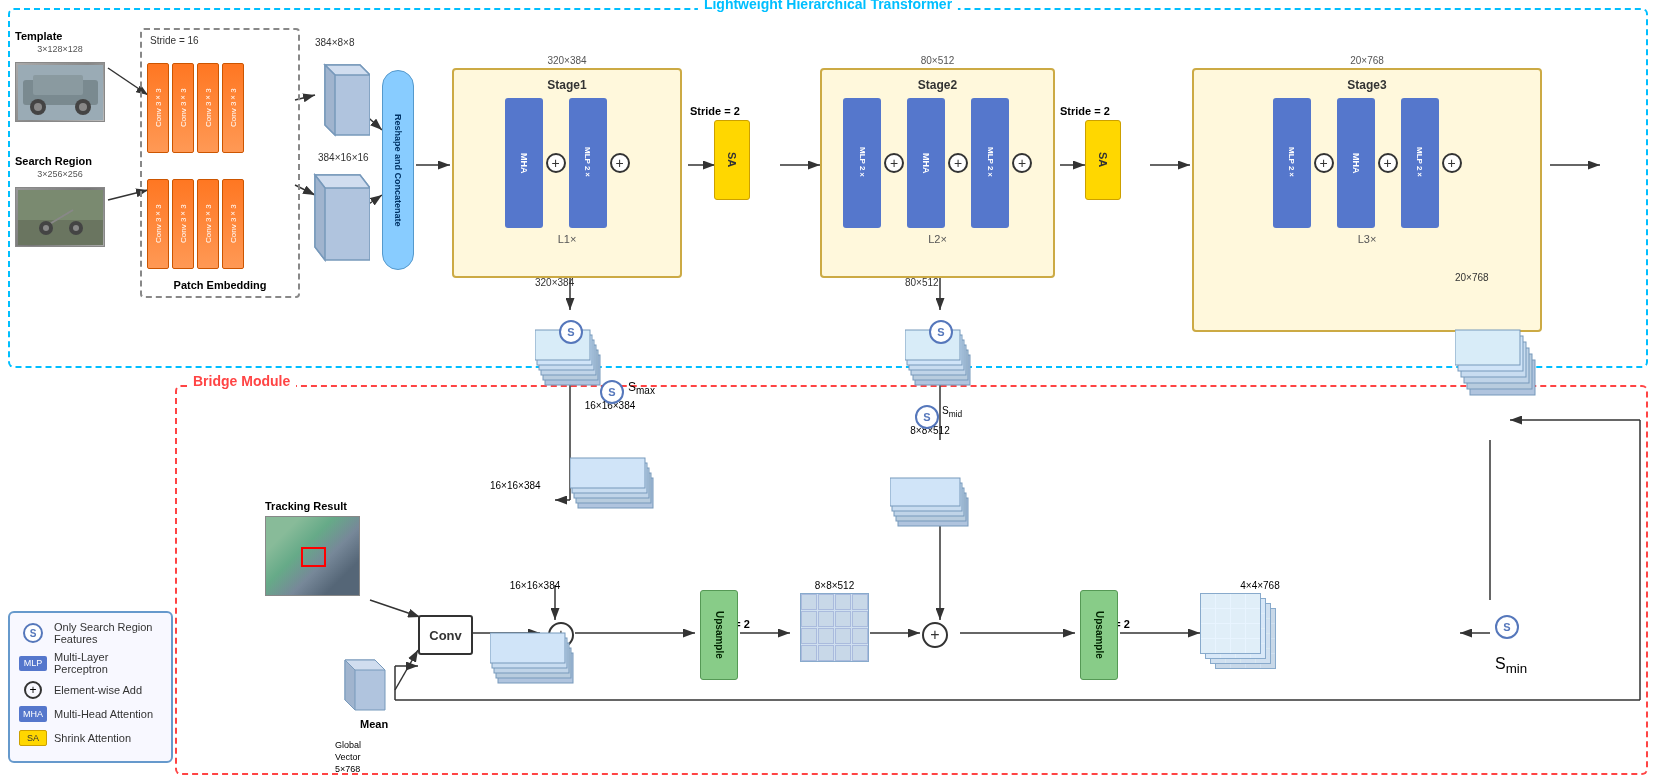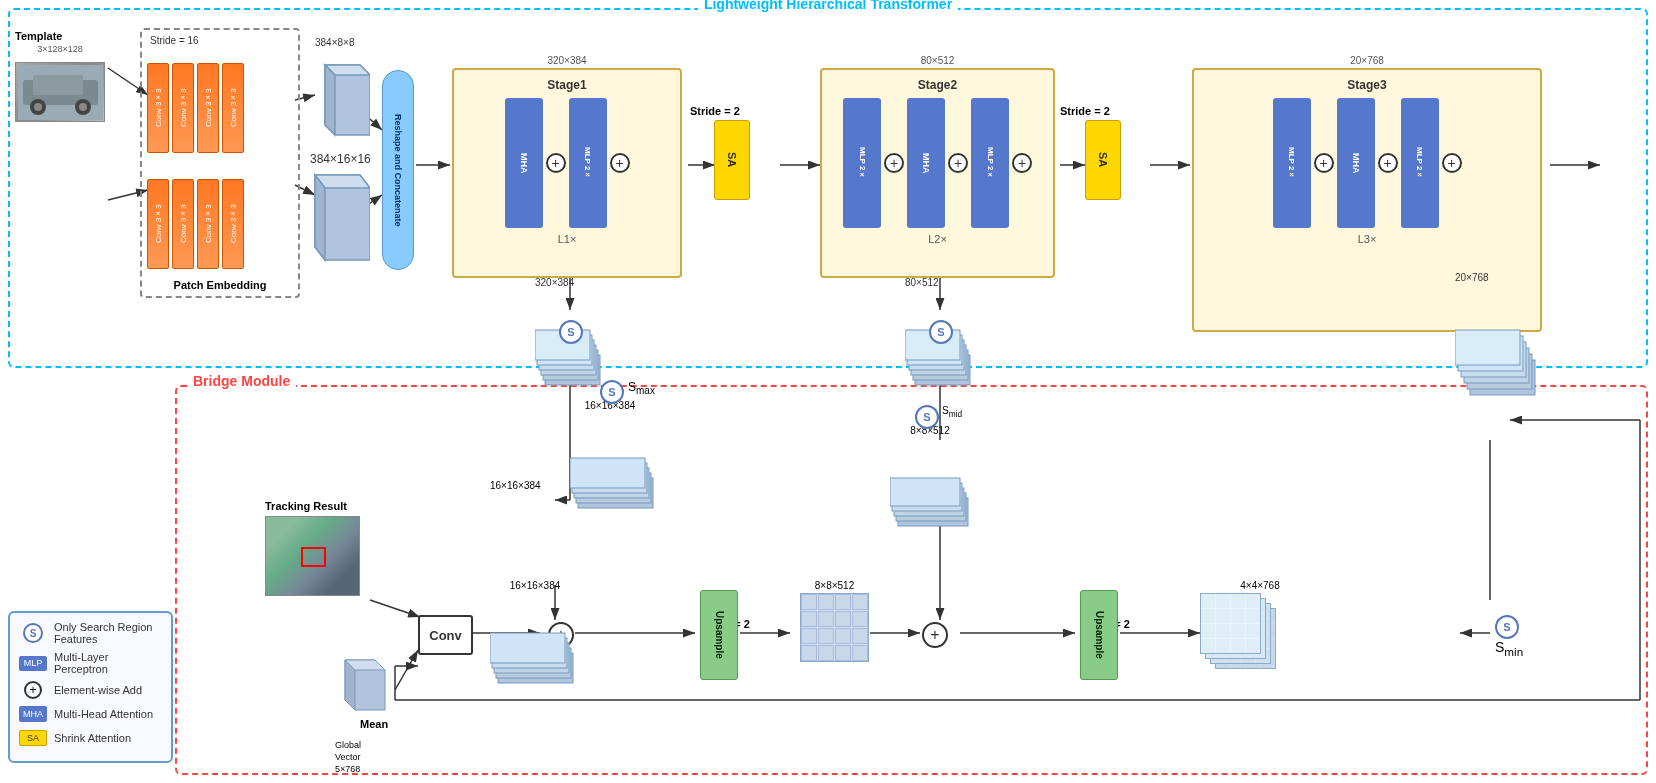--- a/index.html
+++ b/index.html
@@ -437,20 +437,36 @@
         <rect x="5" y="15" width="75" height="25" fill="#7a8a90" rx="3"></rect>
         <rect x="15" y="10" width="50" height="20" fill="#8a9aa0" rx="2"></rect>
         <circle cx="20" cy="42" r="8" fill="#444"></circle>
         <circle cx="20" cy="42" r="4" fill="#888"></circle>
         <circle cx="65" cy="42" r="8" fill="#444"></circle>
         <circle cx="65" cy="42" r="4" fill="#888"></circle>
       </svg>
     </div>
   </div>
 
+  <div style="position:absolute; top:155px; left:15px;">
+    <div class="image-label">Search Region</div>
+    <div class="image-sublabel">3×256×256</div>
+    <div class="image-box bike">
+      <svg width="85" height="55" viewBox="0 0 85 55">
+        <rect width="85" height="55" fill="#7a8a70"></rect>
+        <rect x="0" y="30" width="85" height="25" fill="#6a7560"></rect>
+        <ellipse cx="42" cy="28" r="10" fill="#5a6a55" opacity="0.7"></ellipse>
+        <line x1="30" y1="35" x2="55" y2="20" stroke="#888" stroke-width="2"></line>
+        <circle cx="28" cy="38" r="7" fill="#444"></circle>
+        <circle cx="28" cy="38" r="3" fill="#888"></circle>
+        <circle cx="58" cy="38" r="7" fill="#444"></circle>
+        <circle cx="58" cy="38" r="3" fill="#888"></circle>
+      </svg>
+    </div>
+  </div>
 
   <div style="position:absolute; top:28px; left:140px; width:160px; height:270px; border: 2px dashed #888; border-radius:4px;">
 
     <div style="position:absolute; top:5px; left:8px; font-size:10px; color:#333;">Stride = 16</div>
 
     <div style="display:flex; flex-direction:row; gap:3px; padding:8px 5px; margin-top:25px;">
       <div class="conv-block" style="height:90px;">Conv 3×3</div>
       <div class="conv-block" style="height:90px;">Conv 3×3</div>
       <div class="conv-block" style="height:90px;">Conv 3×3</div>
       <div class="conv-block" style="height:90px;">Conv 3×3</div>
@@ -474,21 +490,21 @@
     </svg>
     <div style="position:absolute; top:-18px; left:0; font-size:10px; white-space:nowrap; color:#333;">384×8×8</div>
   </div>
 
   <div style="position:absolute; top:170px; left:310px; width:55px; height:90px;">
     <svg width="60" height="100" viewBox="0 0 60 100">
       <polygon points="5,5 50,5 60,18 60,90 15,90 5,77" fill="#B0C4DE" stroke="#7799BB" stroke-width="1.5"></polygon>
       <polygon points="5,5 50,5 60,18 15,18" fill="#D0DDEF" stroke="#7799BB" stroke-width="1.5"></polygon>
       <polygon points="5,5 5,77 15,90 15,18" fill="#A0B4CE" stroke="#7799BB" stroke-width="1.5"></polygon>
     </svg>
-    <div style="position:absolute; top:-18px; left:0; font-size:12px; white-space:nowrap; color:#333;text-align:right;">384×16×16</div>
+    <div style="position:absolute; top:-18px; left:8px; font-size:10px; white-space:nowrap; color:#333;text-align:right;">384×16×16</div>
   </div>
 
   <div class="reshape-box" style="top:70px; left:382px;">
     <span>Reshape and Concatenate</span>
   </div>
 
   <div style="position:absolute; top:55px; left:452px; width:230px; height:230px;">
     <div style="text-align:center; font-size:10px; color:#555; margin-bottom:2px;">320×384</div>
     <div style="border:2px solid #CCAA44; background:#FFF8DC; border-radius:4px; padding:8px; height:210px;">
       <div style="text-align:center; font-weight:bold; font-size:12px; color:#333; margin-bottom:6px;">Stage1</div>
@@ -752,21 +768,21 @@
         <div style="background:#E0EEF8;"></div>
           <div style="background:#E0EEF8;"></div>
           <div style="background:#E0EEF8;"></div>
           <div style="background:#E0EEF8;"></div>
       </div>
     </div>
   </div>
 
   <div style="position:absolute; top:615px; left:1495px;">
     <div class="s-circle">S</div>
-    <div style="font-size:14px; margin-top:0; white-space:nowrap;">S<sub>min</sub></div>
+    <div style="font-size:16px; margin-top:16px; white-space:nowrap;">S<sub>min</sub></div>
   </div>
 
   <div style="position:absolute; top:580px; left:490px;">
     <div style="font-size:10px; text-align:center; margin-bottom:2px; white-space:nowrap;">16×16×384</div>
     <div style="position:relative; width:90px; height:95px;">
       <svg width="90" height="95" viewBox="0 0 90 95">
         <rect x="8" y="60" width="75" height="30" fill="#B0C4DE" stroke="#7799BB" stroke-width="1"></rect>
         <rect x="6" y="55" width="75" height="30" fill="#B8CCDE" stroke="#7799BB" stroke-width="1"></rect>
         <rect x="4" y="50" width="75" height="30" fill="#C0D4E8" stroke="#7799BB" stroke-width="1"></rect>
         <rect x="2" y="45" width="75" height="30" fill="#C8DCF0" stroke="#7799BB" stroke-width="1"></rect>

